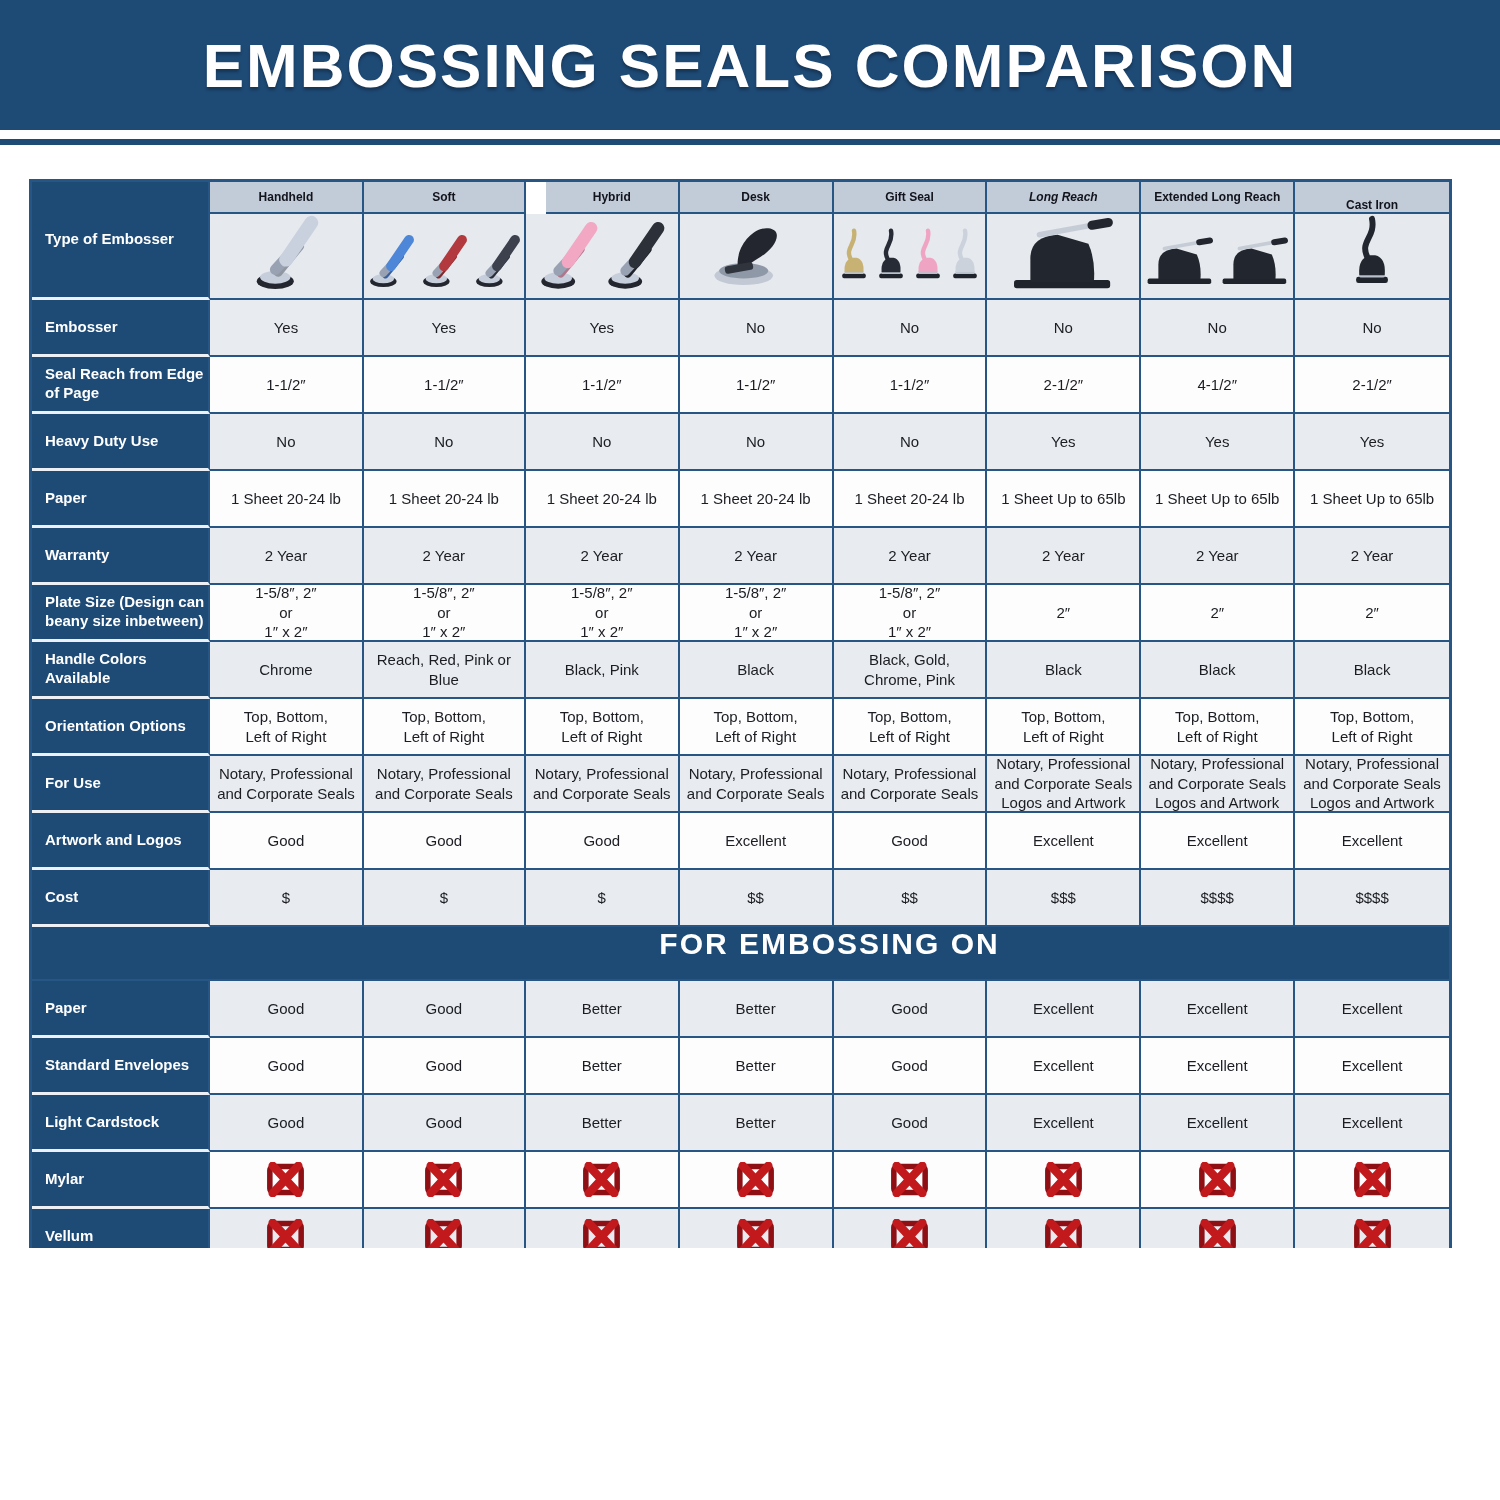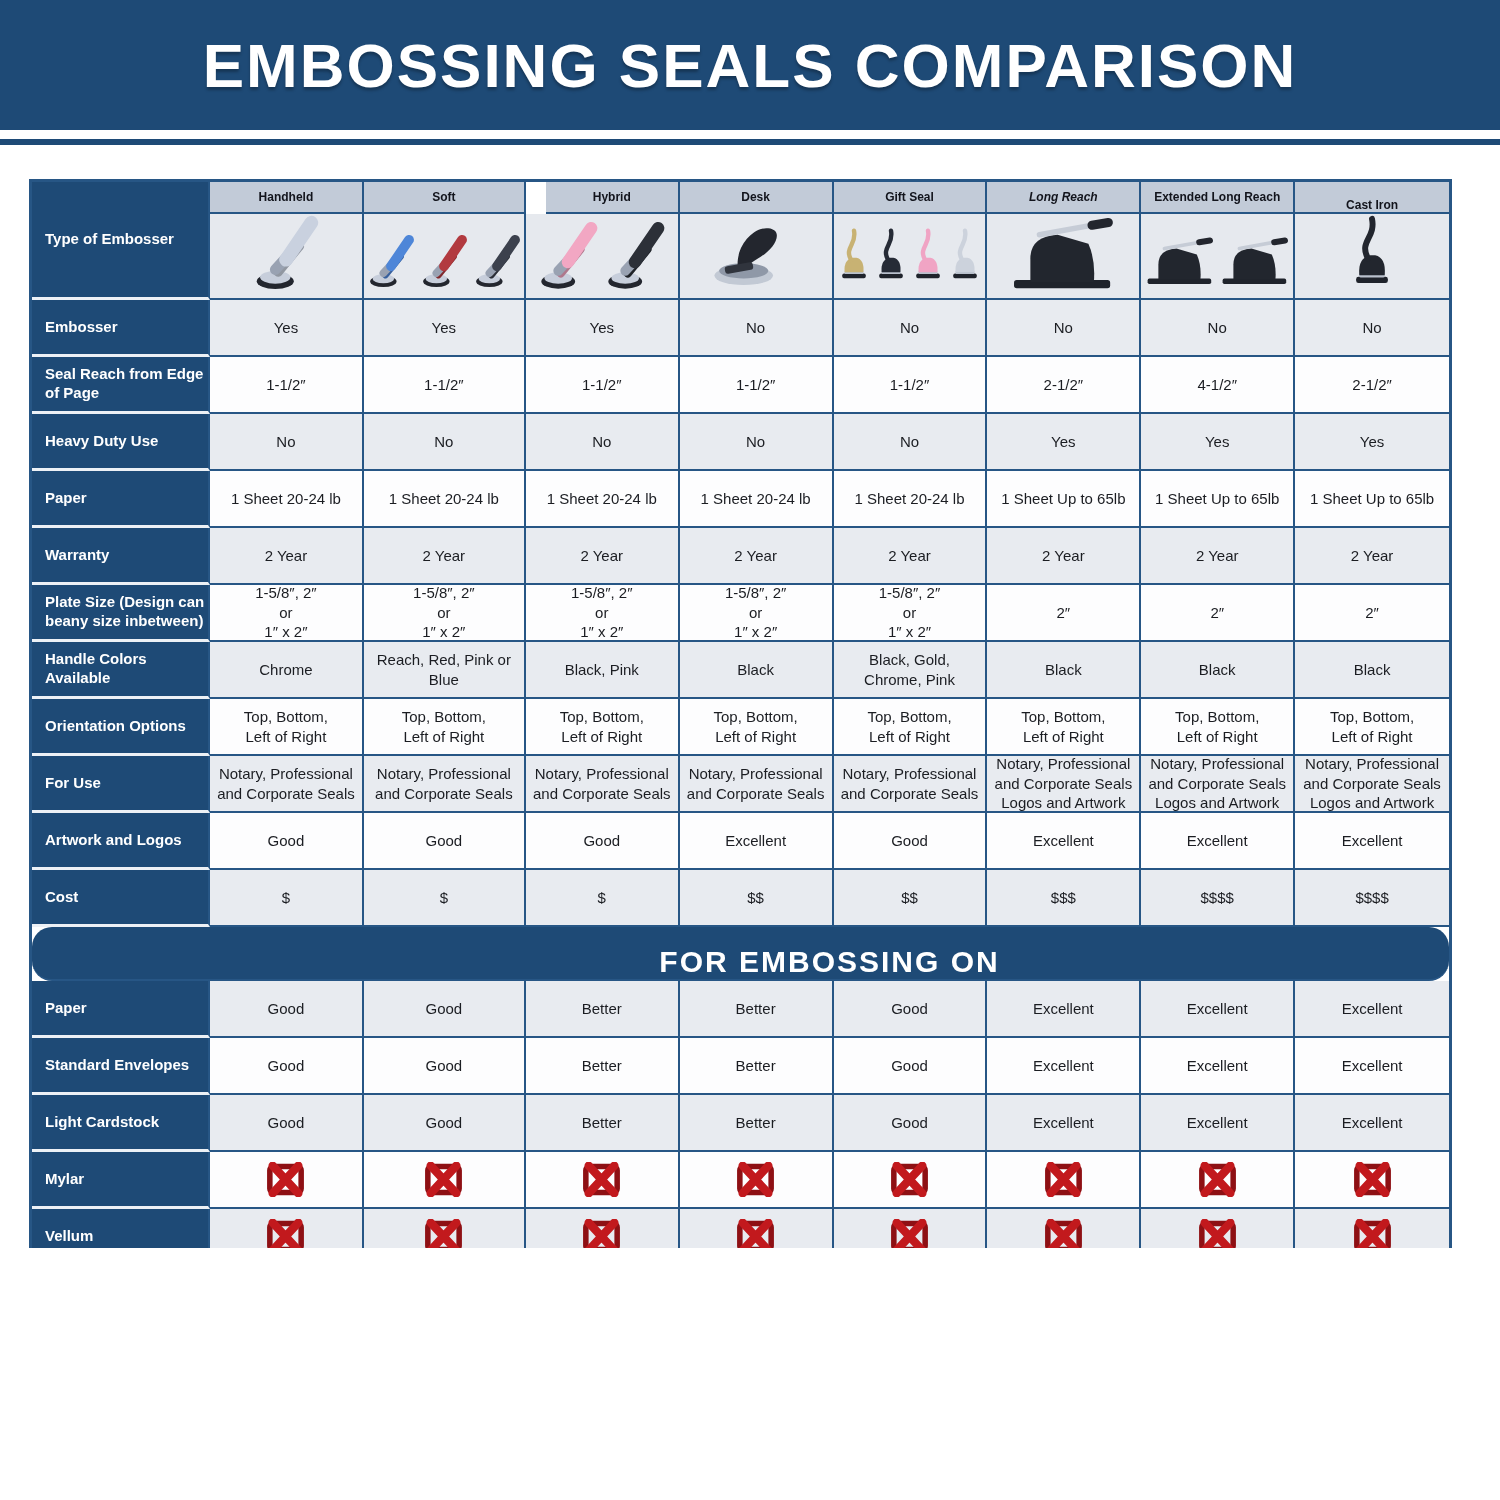--- a/index.html
+++ b/index.html
@@ -26,23 +26,23 @@
       border-right:2px solid #275685;border-bottom:2px solid #275685;}
   .imgc{background:#E6E9EE;display:flex;align-items:flex-end;justify-content:center;gap:3px;
         padding:3px 2px 7px;border-right:2px solid #275685;border-bottom:2px solid #275685;}
   .val{font-size:15px;color:#1b1d22;display:flex;align-items:center;justify-content:center;
        text-align:center;white-space:pre-line;line-height:1.3;padding:2px 6px;
        border-right:2px solid #275685;border-bottom:2px solid #275685;}
   .val.g{background:#E8EBF0;}
   .val.w{background:#FDFDFE;}
   .last-col{border-right:none !important;}
   .last-row{border-bottom:none !important;}
-  .banner-row{grid-column:1 / -1;background:#1E4A76;display:flex;align-items:flex-end;
+  .banner-row{grid-column:1 / -1;background:#1E4A76;display:flex;align-items:flex-start;
               justify-content:center;padding-left:178px;
-              border-bottom:2px solid #275685;border-radius:20px;}
+              border-bottom:2px solid #275685;}
   .banner-row span{color:#fff;font-weight:bold;font-size:30px;letter-spacing:2px;}
   
   .bottom-rule{position:absolute;left:0;top:1418px;width:1500px;height:6px;background:#1E4A76;}
   .footer-band{position:absolute;left:0;top:1430px;width:1500px;height:70px;background:#1E4A76;}
 </style>
 </head>
 <body>
 
 <div class="page">
   <div class="title-band">

